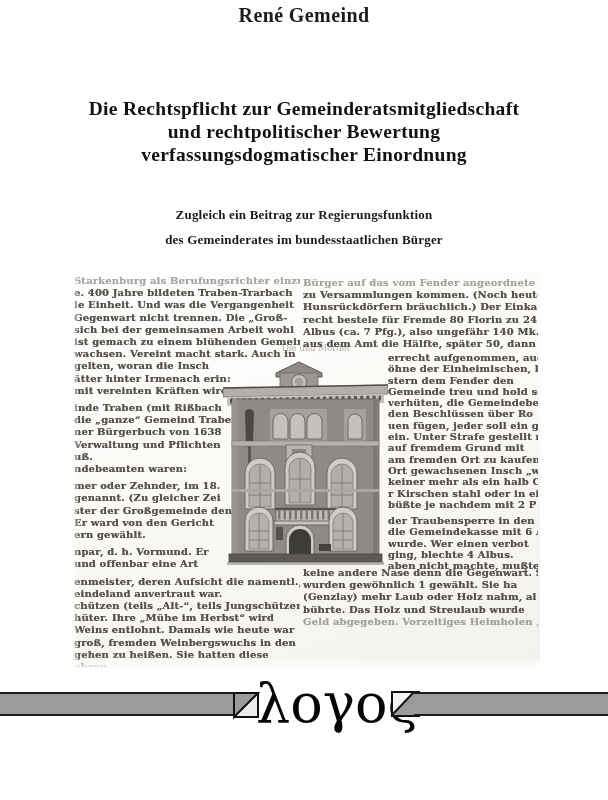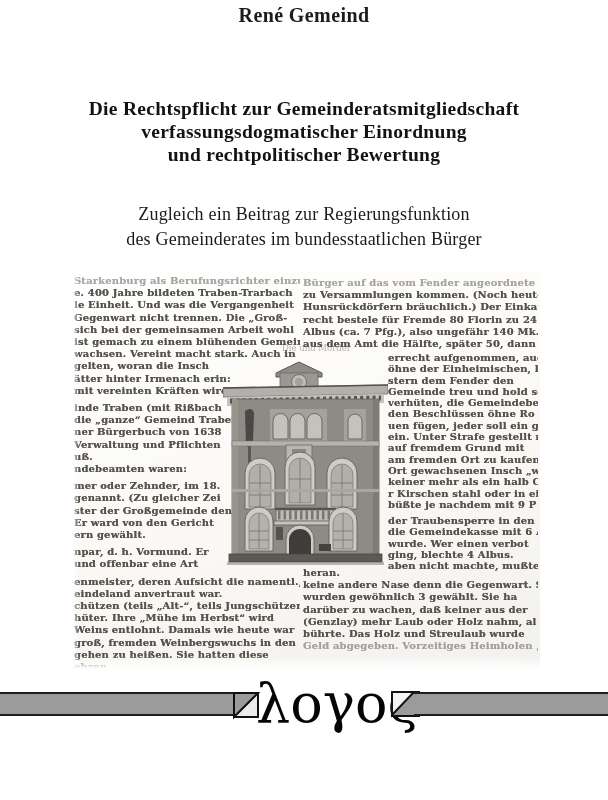--- a/index.html
+++ b/index.html
@@ -8,21 +8,21 @@
     font-family:"Liberation Serif",serif;
   }
   
   .author{
     position:absolute;top:4px;left:0;width:608px;text-align:center;
     font-weight:bold;font-size:20px;color:#1c1c1c;letter-spacing:.4px;
   }
   .title{position:absolute;top:77px;left:0;width:608px;text-align:center;color:#121212;margin-top:20px;}
   .title .title-line{font-weight:bold;font-size:19.5px;line-height:23px;letter-spacing:.3px;}
   .subtitle{position:absolute;top:202px;left:0;width:608px;text-align:center;color:#1a1a1a;}
-  .subtitle .subtitle-line{font-weight:normal;font-size:18px;line-height:25px;letter-spacing:.2px;}
+  .subtitle .subtitle-line{font-weight:bold;font-size:13px;line-height:25px;letter-spacing:.2px;}
 
   
   .newspaper{
     position:absolute;left:70px;top:272px;width:470px;height:398px;overflow:hidden;
     background:linear-gradient(160deg,#ffffff 0%,#fbfaf7 45%,#f2f1ed 100%);
   }
   .newspaper::before{ 
     content:"";position:absolute;left:0;top:0;width:9px;height:100%;z-index:4;
     background:linear-gradient(90deg,#ffffff 15%,rgba(255,255,255,0));
   }
@@ -67,22 +67,22 @@
     font-family:"DejaVu Serif",serif;font-size:54px;line-height:62px;color:#050505;
   }
 </style>
 </head>
 <body>
 
 <div class="author">René Gemeind</div>
 
 <div class="title">
     <div class="title-line">Die Rechtspflicht zur Gemeinderatsmitgliedschaft</div>
+    <div class="title-line">und rechtpolitischer Bewertung</div>
     <div class="title-line">verfassungsdogmatischer Einordnung</div>
-    <div class="title-line">und rechtpolitischer Bewertung</div>
   </div>
 <div class="subtitle">
     <div class="subtitle-line">Zugleich ein Beitrag zur Regierungsfunktion</div>
     <div class="subtitle-line">des Gemeinderates im bundesstaatlichen Bürger</div>
   </div>
 
 <div class="newspaper">
   <div class="col col-left">
       <div class="line">Starkenburg als Berufungsrichter einzu</div>
       <div class="line">e. 400 Jahre bildeten Traben-Trarbach</div>
@@ -128,41 +128,39 @@
       <div class="line">Albus (ca. 7 Pfg.), also ungefähr 140 Mk.,</div>
       <div class="line">aus dem Amt die Hälfte, später 50, dann J</div>
     </div>
   <div class="inset-fragment">Die und Mörder</div>
   <div class="col col-rmid">
       <div class="line">errecht aufgenommen, auch</div>
       <div class="line">öhne der Einheimischen, lei</div>
       <div class="line">stern dem Fender den</div>
       <div class="line">Gemeinde treu und hold sein.</div>
       <div class="line">verhüten, die Gemeindebeh.</div>
-      <div class="line">den Beschlüssen öhne Ro</div>
+      <div class="line">den Beschlüssen über Ro</div>
       <div class="line">uen fügen, jeder soll ein gute</div>
       <div class="line">ein. Unter Strafe gestellt m</div>
       <div class="line">auf fremdem Grund mit</div>
       <div class="line">am fremden Ort zu kaufen:</div>
       <div class="line">Ort gewachsenen Insch „w</div>
       <div class="line">keiner mehr als ein halb Oh</div>
       <div class="line">r Kirschen stahl oder in ein</div>
-      <div class="line">büßte je nachdem mit 9 P</div>
+      <div class="line">büßte je nachdem mit 2 P</div>
       <div class="line gap"></div>
       <div class="line">der Traubensperre in den L</div>
       <div class="line">die Gemeindekasse mit 6 Alb</div>
       <div class="line">wurde. Wer einen verbot</div>
       <div class="line">ging, blechte 4 Albus.</div>
       <div class="line">aben nicht machte, mußte mi</div>
     </div>
   <div class="col col-rbot">
-      <div class="line">heran.</div>
       <div class="line">keine andere Nase denn die Gegenwart. S</div>
-      <div class="line">wurden gewöhnlich 3 gewählt. Sie ha</div>
-      <div class="line">darüber zu wachen, daß keiner aus der</div>
+      <div class="line">wurden gewöhnlich 1 gewählt. Sie ha</div>
       <div class="line">(Genzlay) mehr Laub oder Holz nahm, al</div>
       <div class="line">bührte. Das Holz und Streulaub wurde</div>
       <div class="line">Geld abgegeben. Vorzeitiges Heimholen „s</div>
     </div>
 
   <svg class="building" viewBox="0 0 165 205">
 
     <g>
       <polygon points="53,12 76,1 99,12 99,16 53,16" fill="#8f8c87" stroke="#5a5753" stroke-width="1"></polygon>
       <rect x="57" y="12" width="38" height="20" fill="#9b9894" stroke="#6b6864" stroke-width="0.8"></rect>

